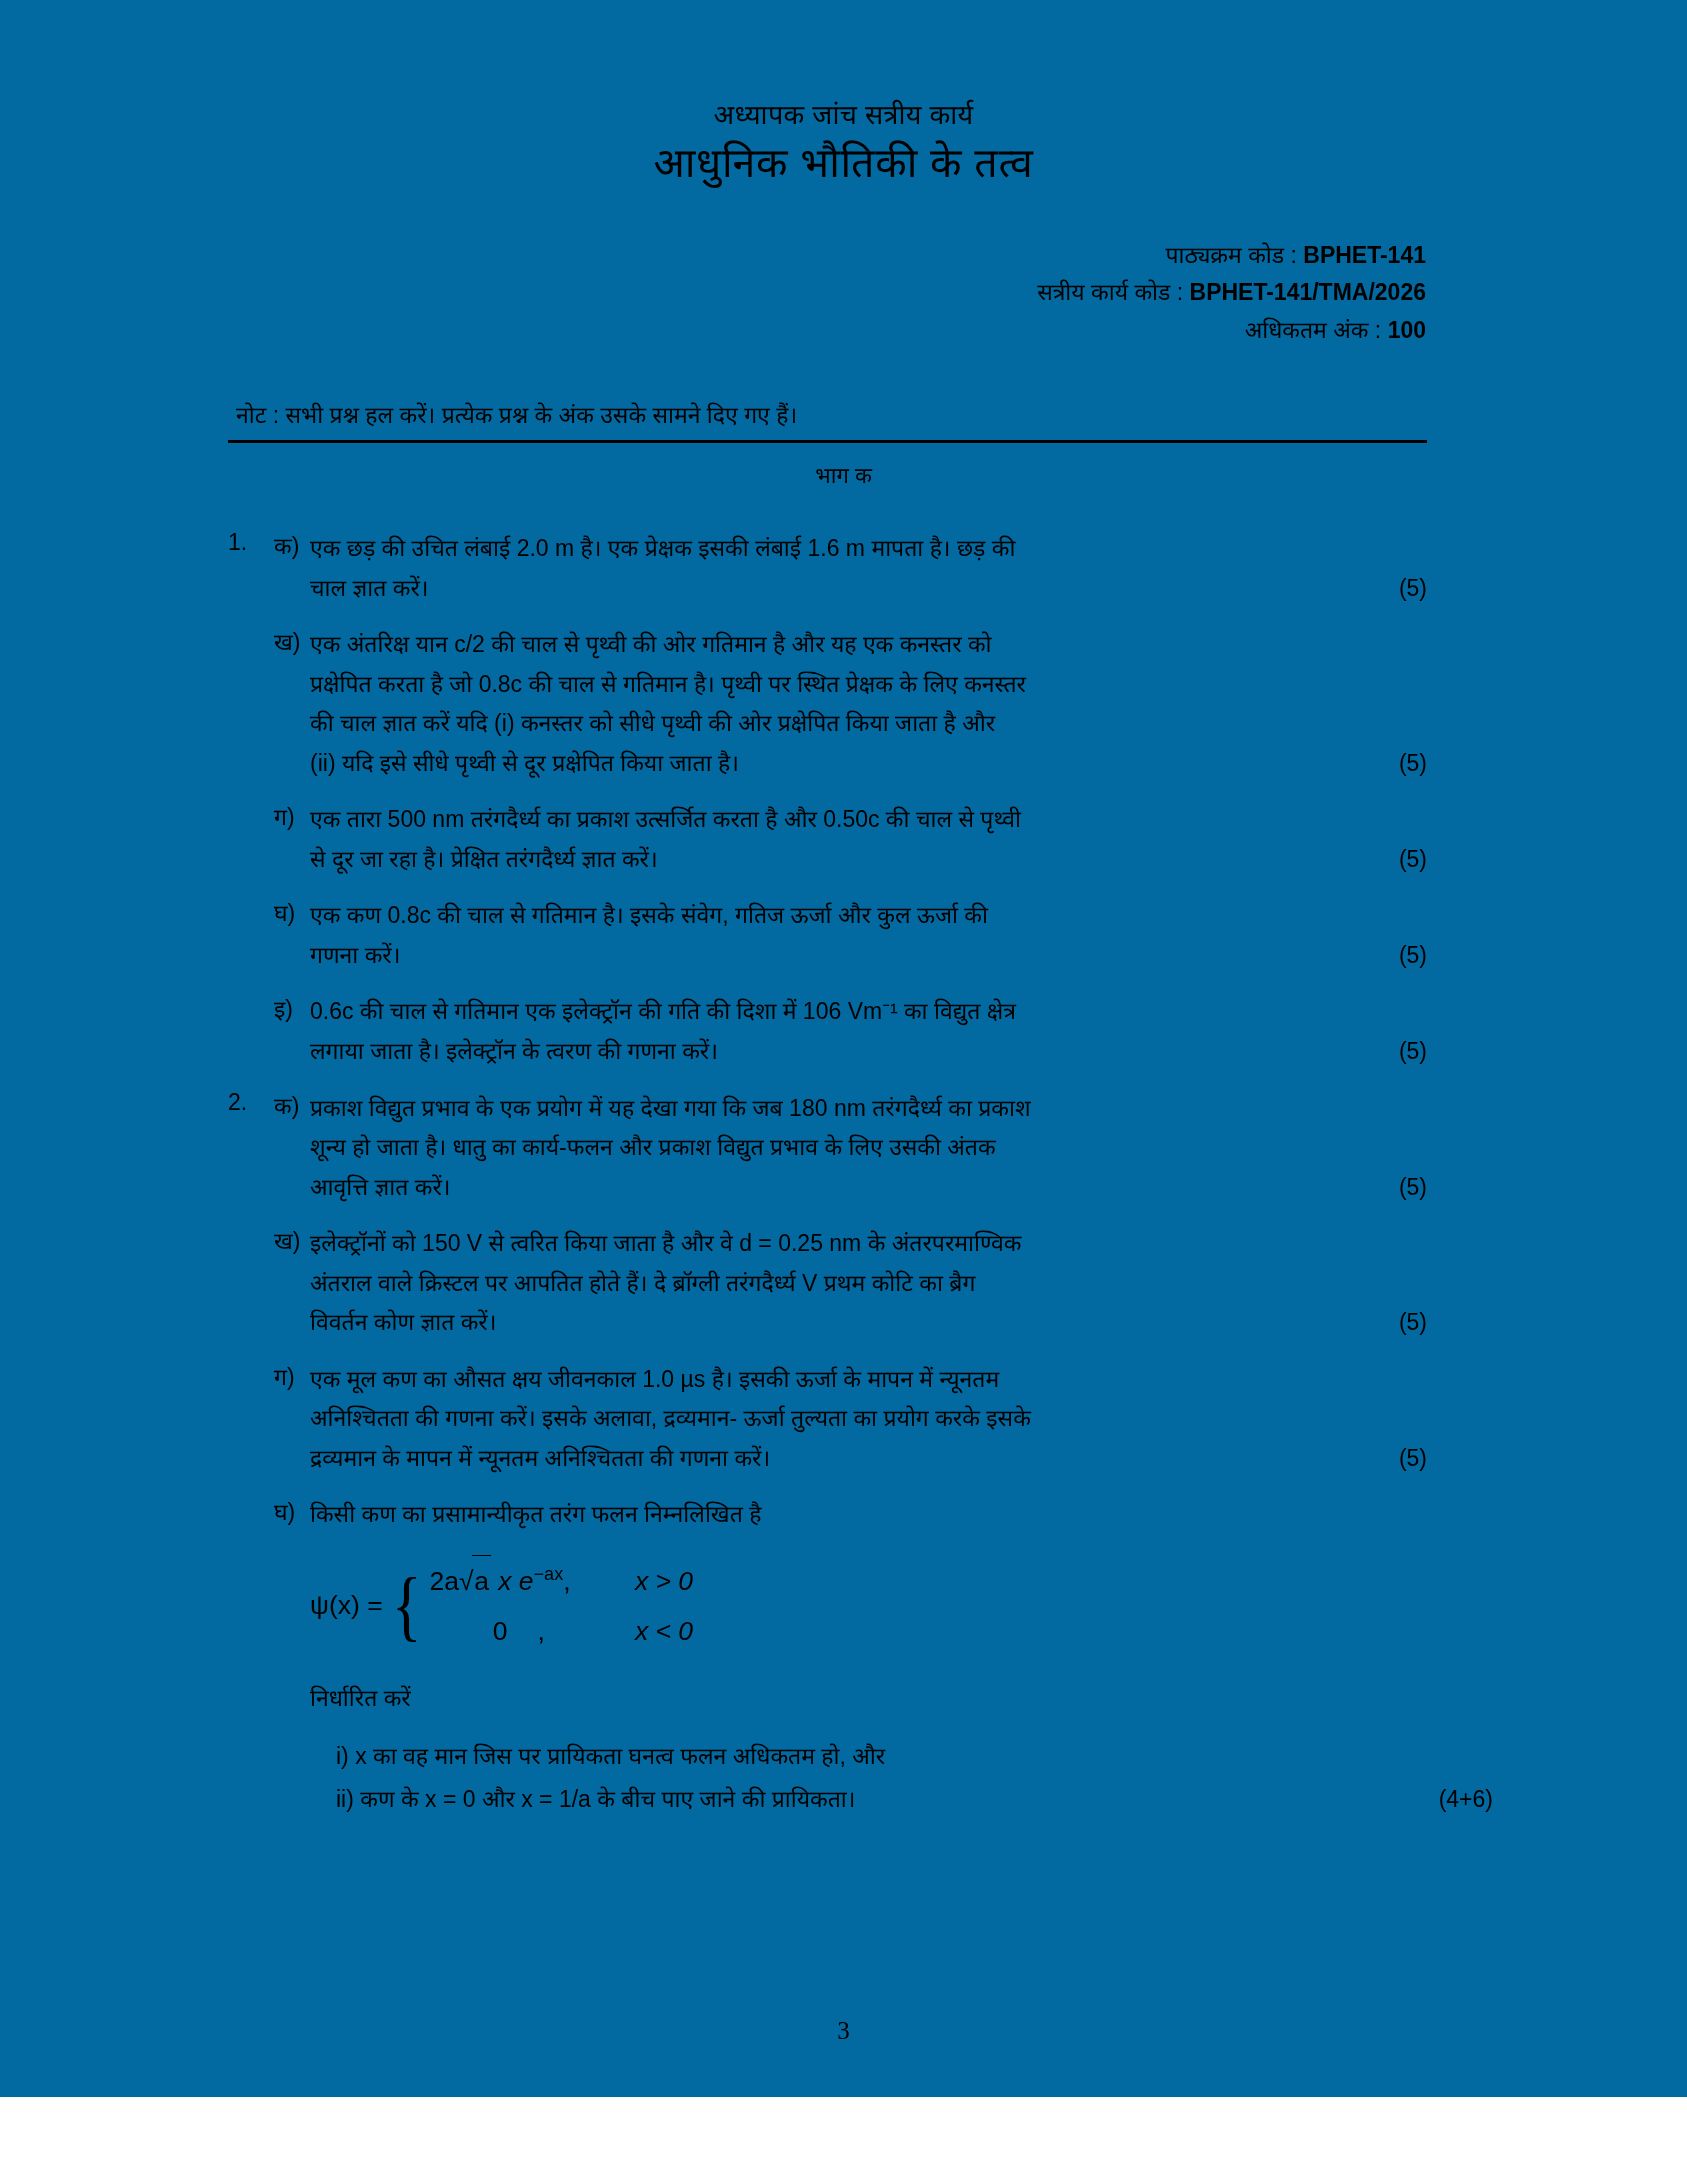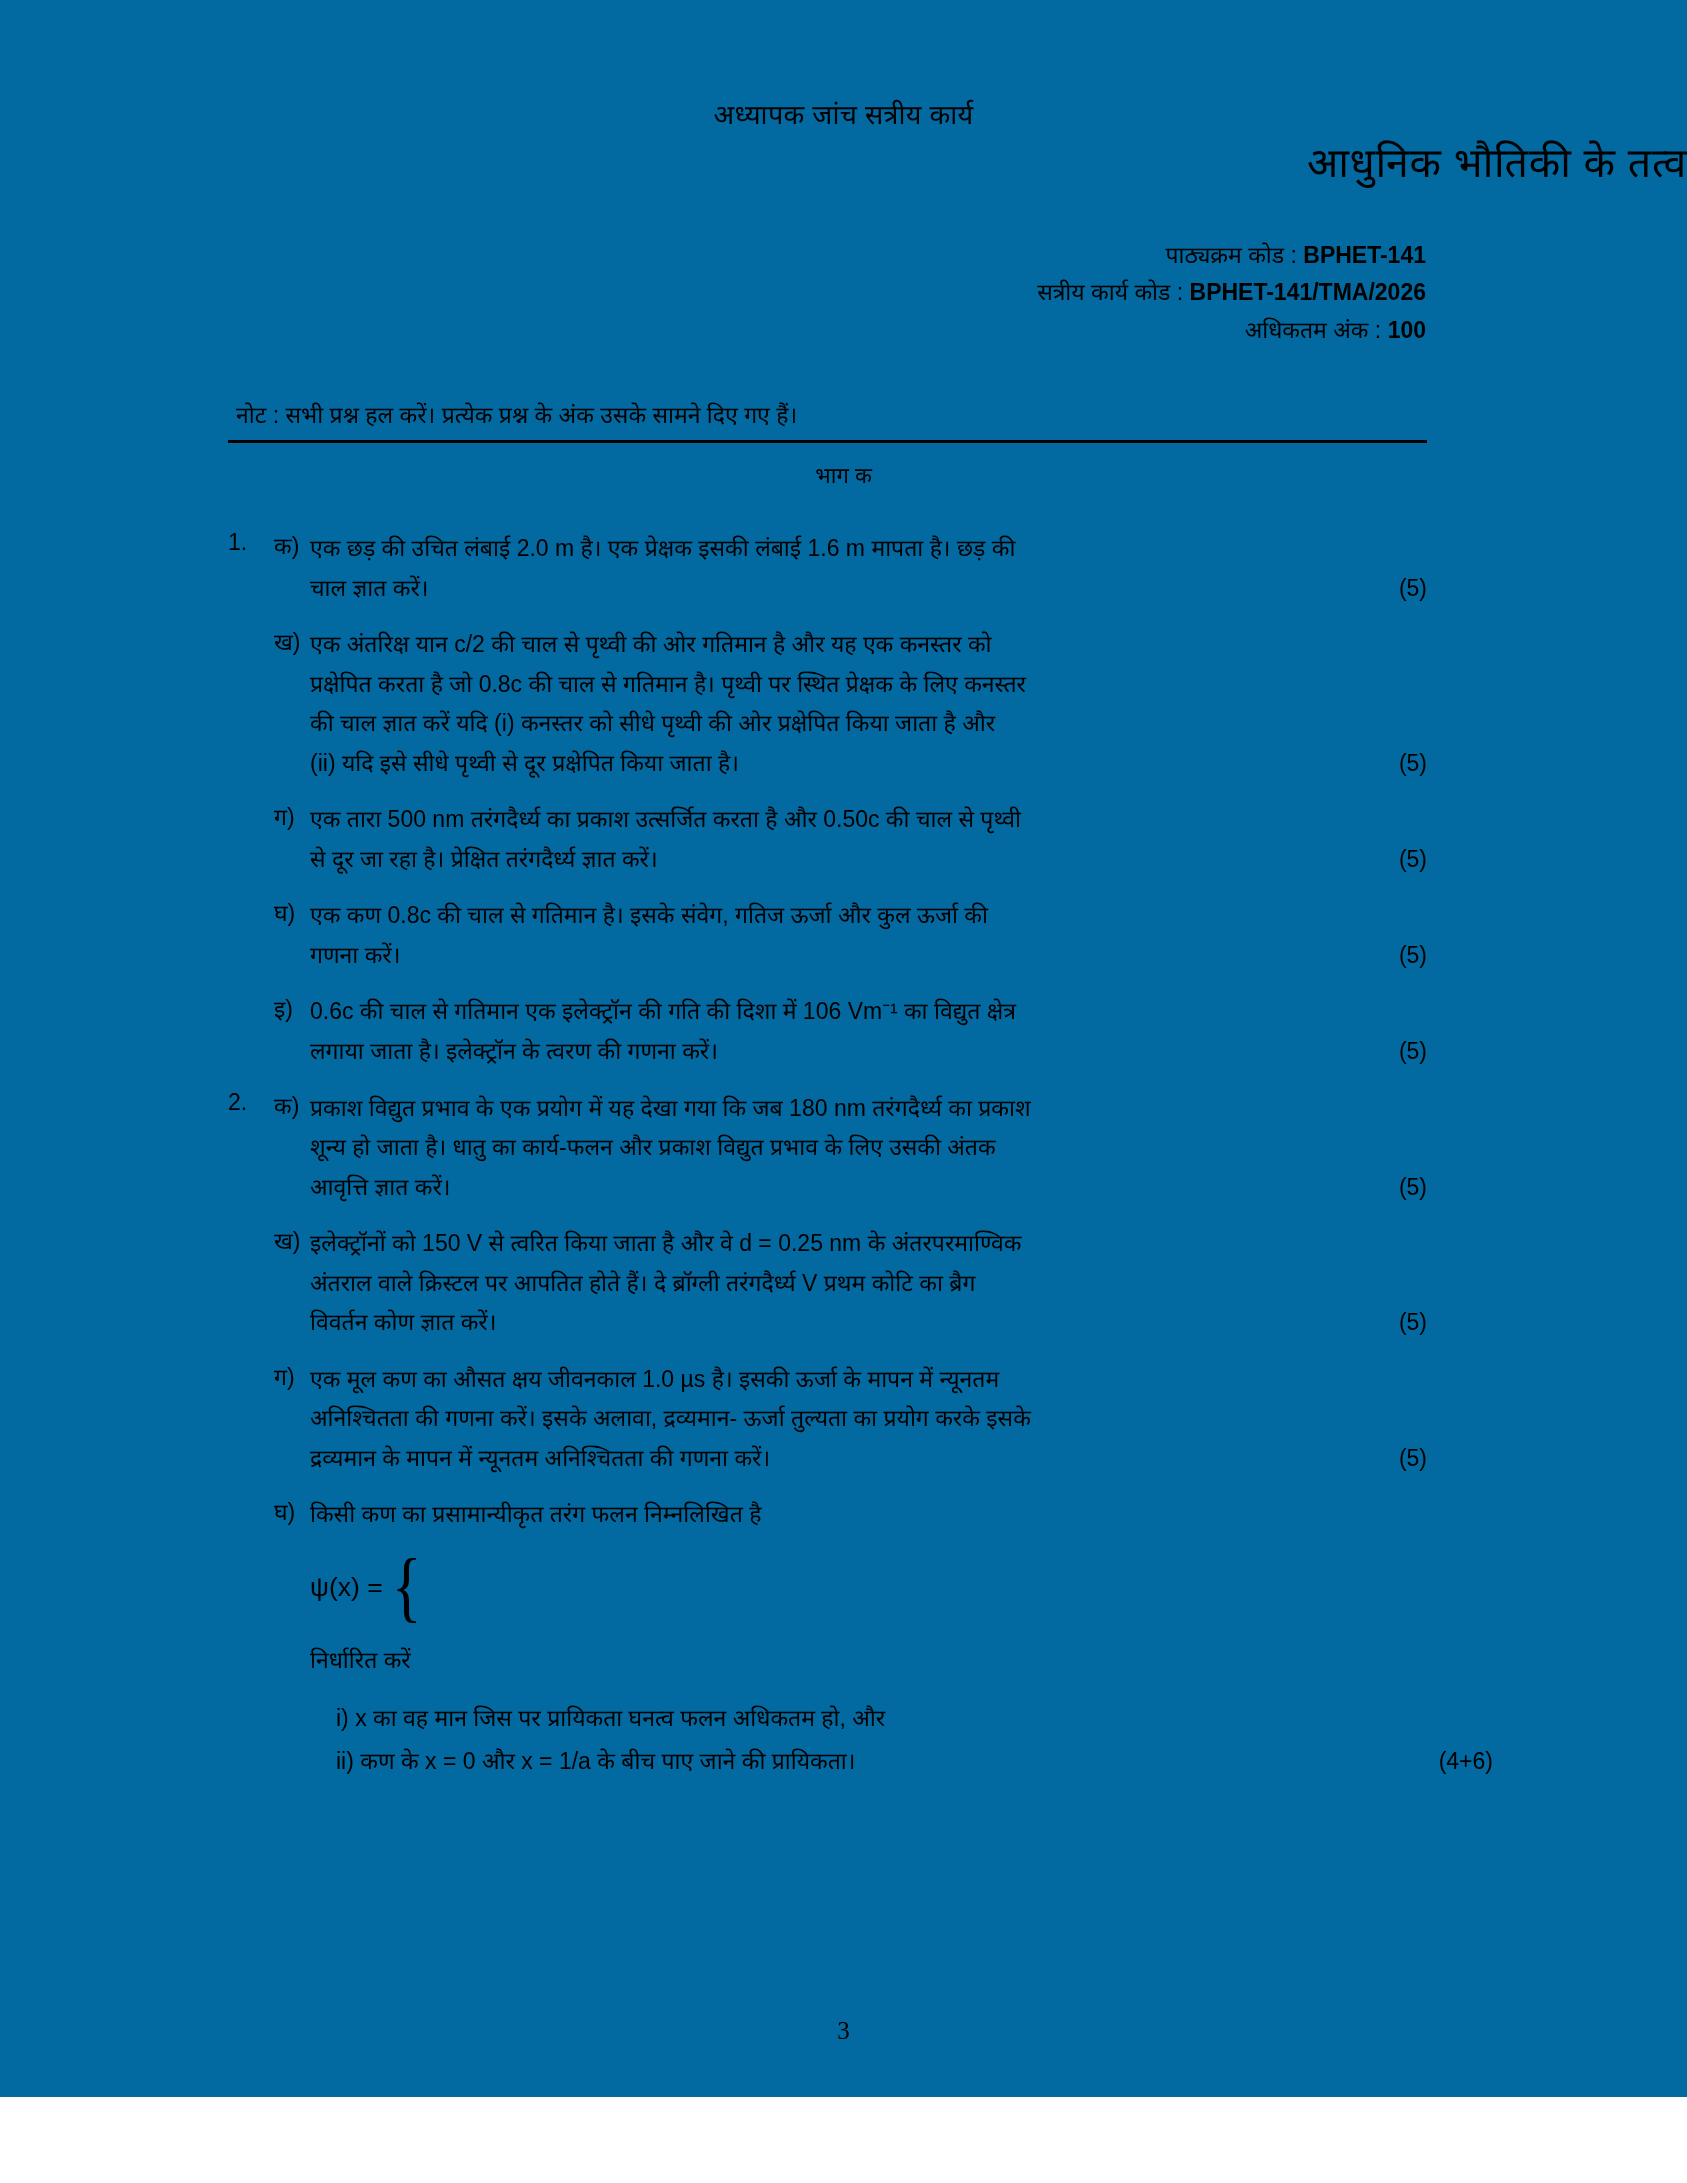--- a/index.html
+++ b/index.html
@@ -29,21 +29,20 @@
   .tma-line {
     font-size: 27px;
     line-height: 1.2;
     letter-spacing: 0.3px;
   }
   .doc-title {
     font-size: 41px;
     line-height: 1.25;
     margin-top: 6.6px;
     letter-spacing: 0.7px;
-    text-align: right;
   }
 
   .meta-block {
     position: absolute;
     right: 261px;
     top: 237px;
     text-align: right;
     font-size: 23px;
     line-height: 1.62;
   }
@@ -317,20 +316,30 @@
 
         <div class="part">
           <div class="part-label">घ)</div>
           <div class="part-body" style="padding-right:0;">
             <span class="ln"> किसी कण का प्रसामान्यीकृत तरंग फलन निम्नलिखित  है</span>
           </div>
 
           <div class="formula-wrap">
             <span class="psi-lhs">ψ(x) =</span>
             <span class="brace">{</span>
+            <span class="cases">
+              <span class="case-row">
+                <span class="case-expr"><span>2a</span><span class="radic">√</span><span class="sqrt">a</span><span class="v"> x  e</span><span class="supexp">−ax</span><span>,</span></span>
+                <span class="case-cond v">x &gt; 0</span>
+              </span>
+              <span class="case-row">
+                <span class="case-expr center"><span>0</span><span style="padding-left:30px;">,</span></span>
+                <span class="case-cond v">x &lt; 0</span>
+              </span>
+            </span>
           </div>
 
           <div class="follow-text">निर्धारित करें</div>
 
           <div class="roman-list">
             <div class="roman-item"> i) x का वह मान जिस पर प्रायिकता घनत्व फलन अधिकतम हो, और</div>
             <div class="roman-item"><span>ii) कण के  x = 0  और  x = 1/a  के बीच पाए जाने की प्रायिकता।</span><span class="marks" style="right:-66px; top:0;">(4+6)</span></div>
           </div>
         </div>
 

